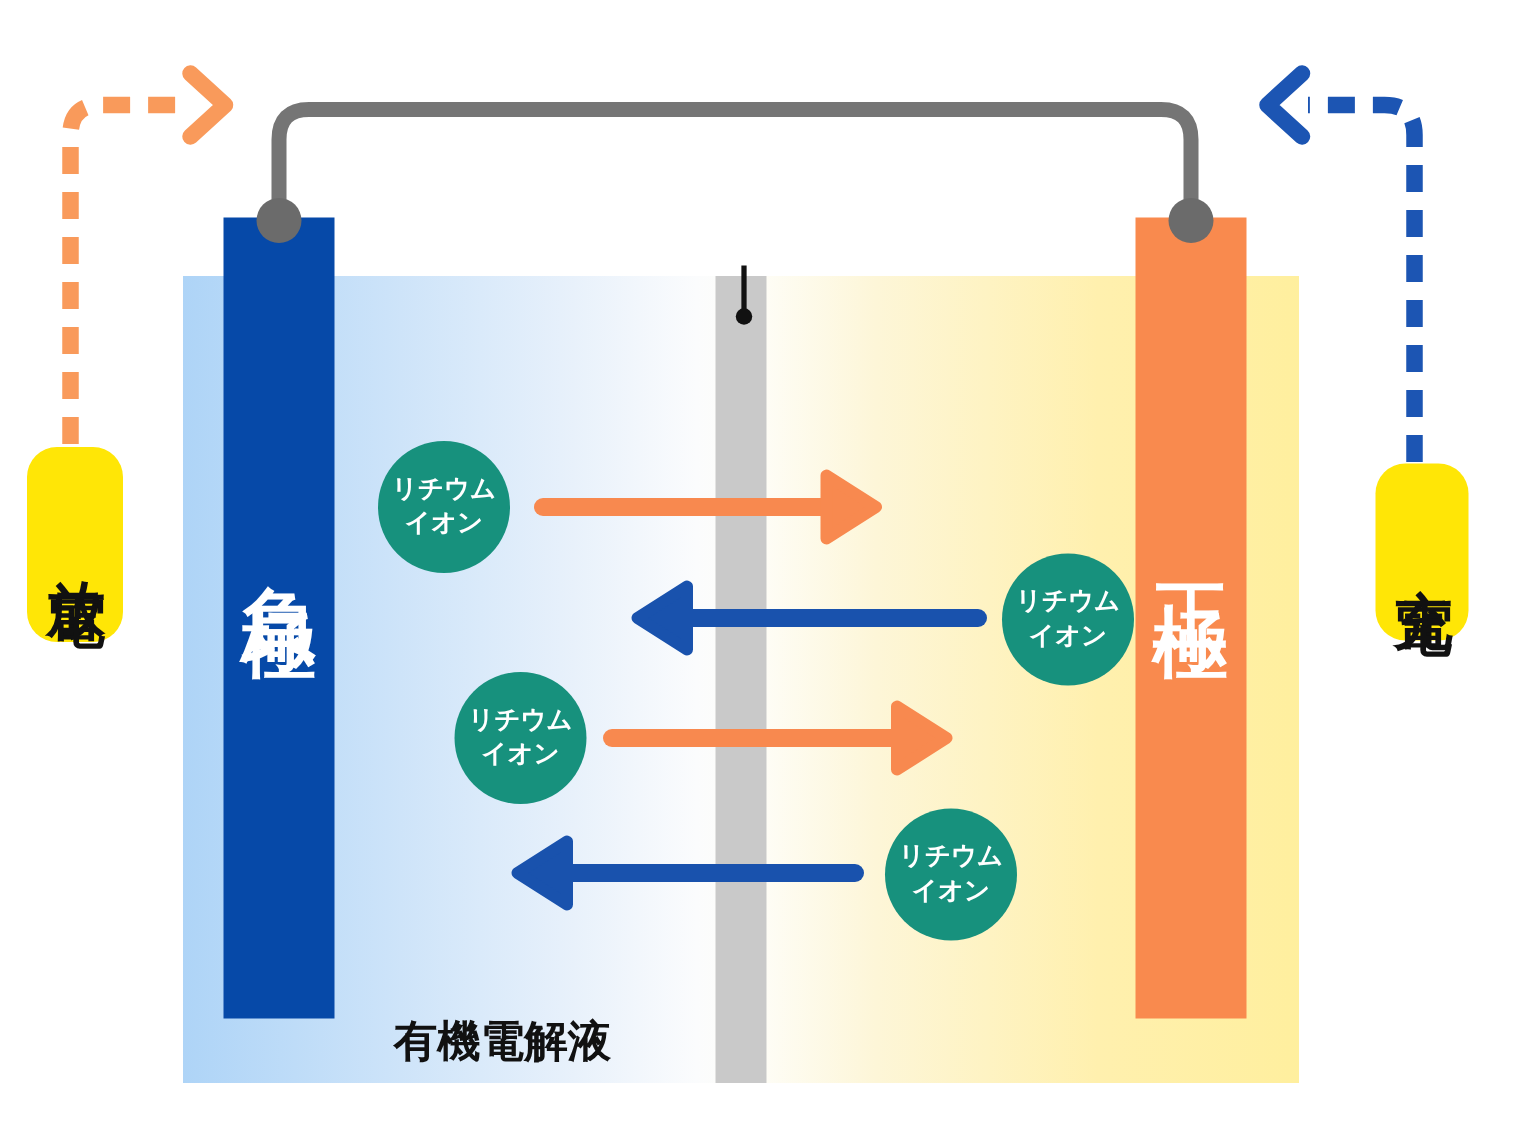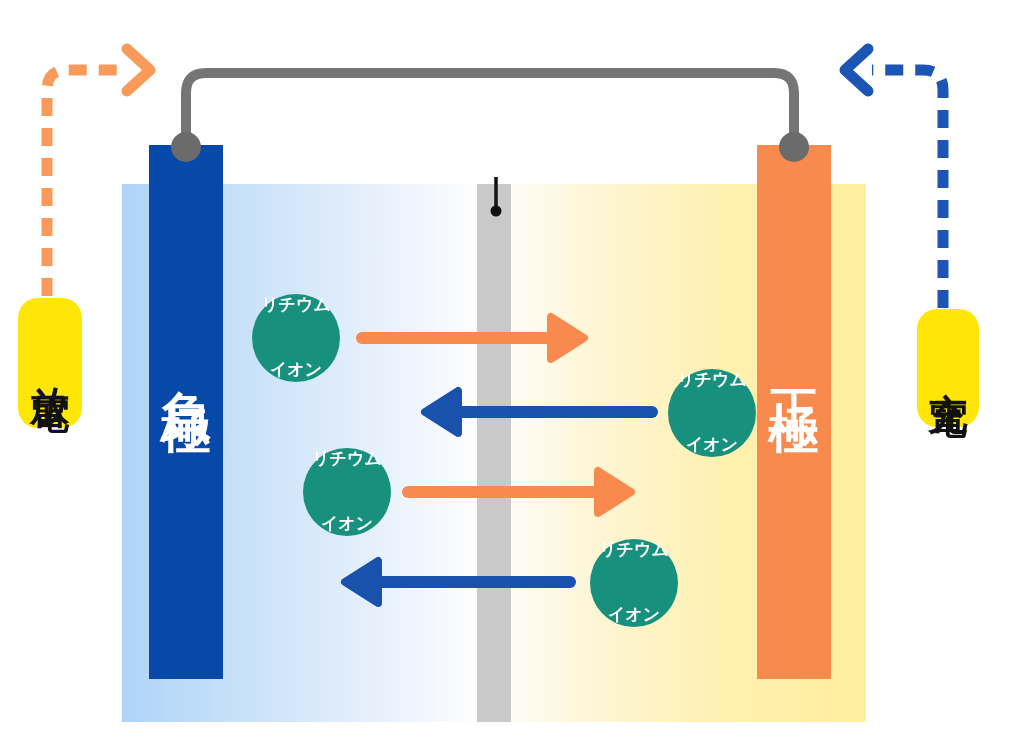--- a/index.html
+++ b/index.html
@@ -23,21 +23,21 @@
   .electrode.pos{left:757px;background:#f98a4e;}
   .electrode-label{
     position:absolute;top:205px;left:50%;transform:translateX(-50%);
     writing-mode:vertical-rl;text-orientation:upright;
     color:#ffffff;font-size:50px;font-weight:bold;letter-spacing:14px;line-height:1;
     white-space:nowrap;
   }
   .ion{
     position:absolute;width:88px;height:88px;border-radius:50%;
     background:#17917d;z-index:4;display:flex;flex-direction:column;
-    align-items:center;justify-content:space-between;
+    align-items:center;justify-content:center;
     color:#ffffff;font-size:17px;font-weight:bold;line-height:1.35;
   }
   .ion.c1{left:252px;top:294px;}
   .ion.c2{left:668px;top:369px;}
   .ion.c3{left:303px;top:448px;}
   .ion.c4{left:590px;top:539px;}
   .overlay{position:absolute;left:0;top:0;width:1024px;height:747px;z-index:5;pointer-events:none;}
   .badge{
     position:absolute;background:#ffe606;border-radius:20px;z-index:6;
     display:flex;align-items:center;justify-content:center;
@@ -119,20 +119,21 @@
     <g>
       <line x1="379" y1="582" x2="570" y2="582" stroke="#1952ad" stroke-width="12" stroke-linecap="round"></line>
       <path d="M 345 582 L 378 561 L 378 603 Z" fill="#1952ad" stroke="#1952ad" stroke-width="8" stroke-linejoin="round"></path>
     </g>
 
     <line x1="496" y1="177" x2="496" y2="207" stroke="#111111" stroke-width="3.5"></line>
     <circle cx="496" cy="211" r="5.5" fill="#111111"></circle>
   </svg>
 
 
+  <div class="electrolyte-caption">有機電解液</div>
 
   <div class="badge discharge">
     <span class="badge-label">放電</span>
   </div>
 
   <div class="badge charge">
     <span class="badge-label">充電</span>
   </div>
 
 </div>

